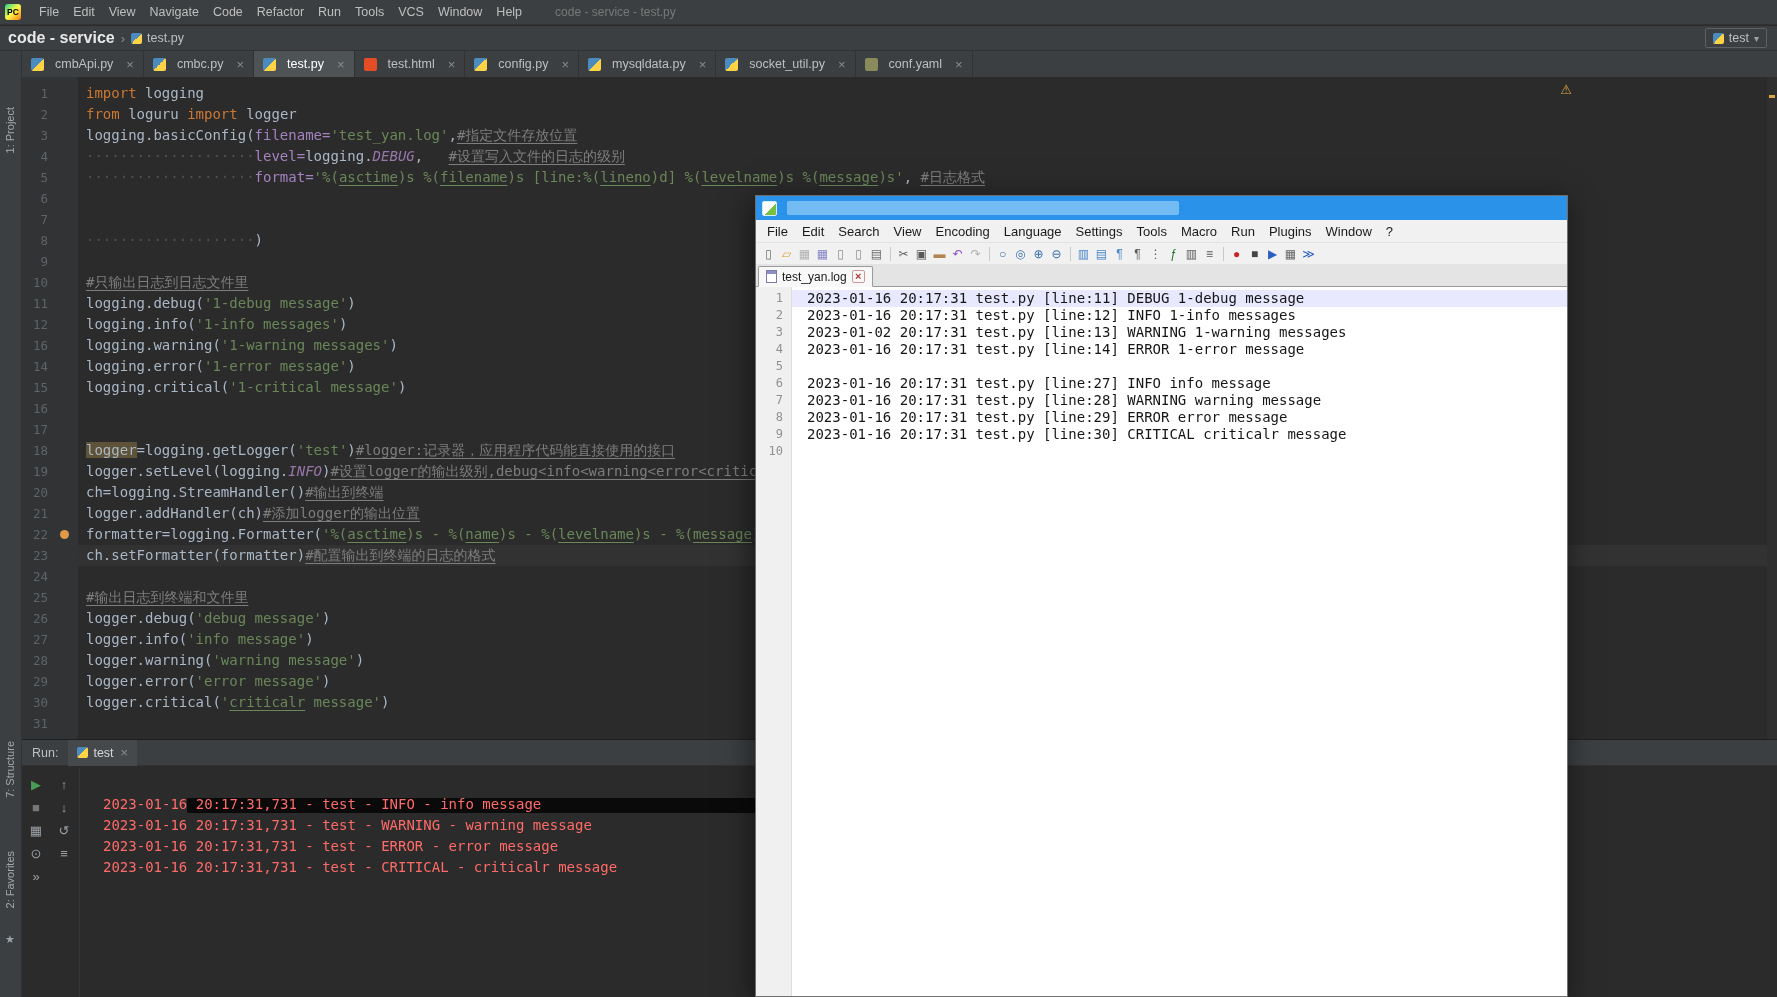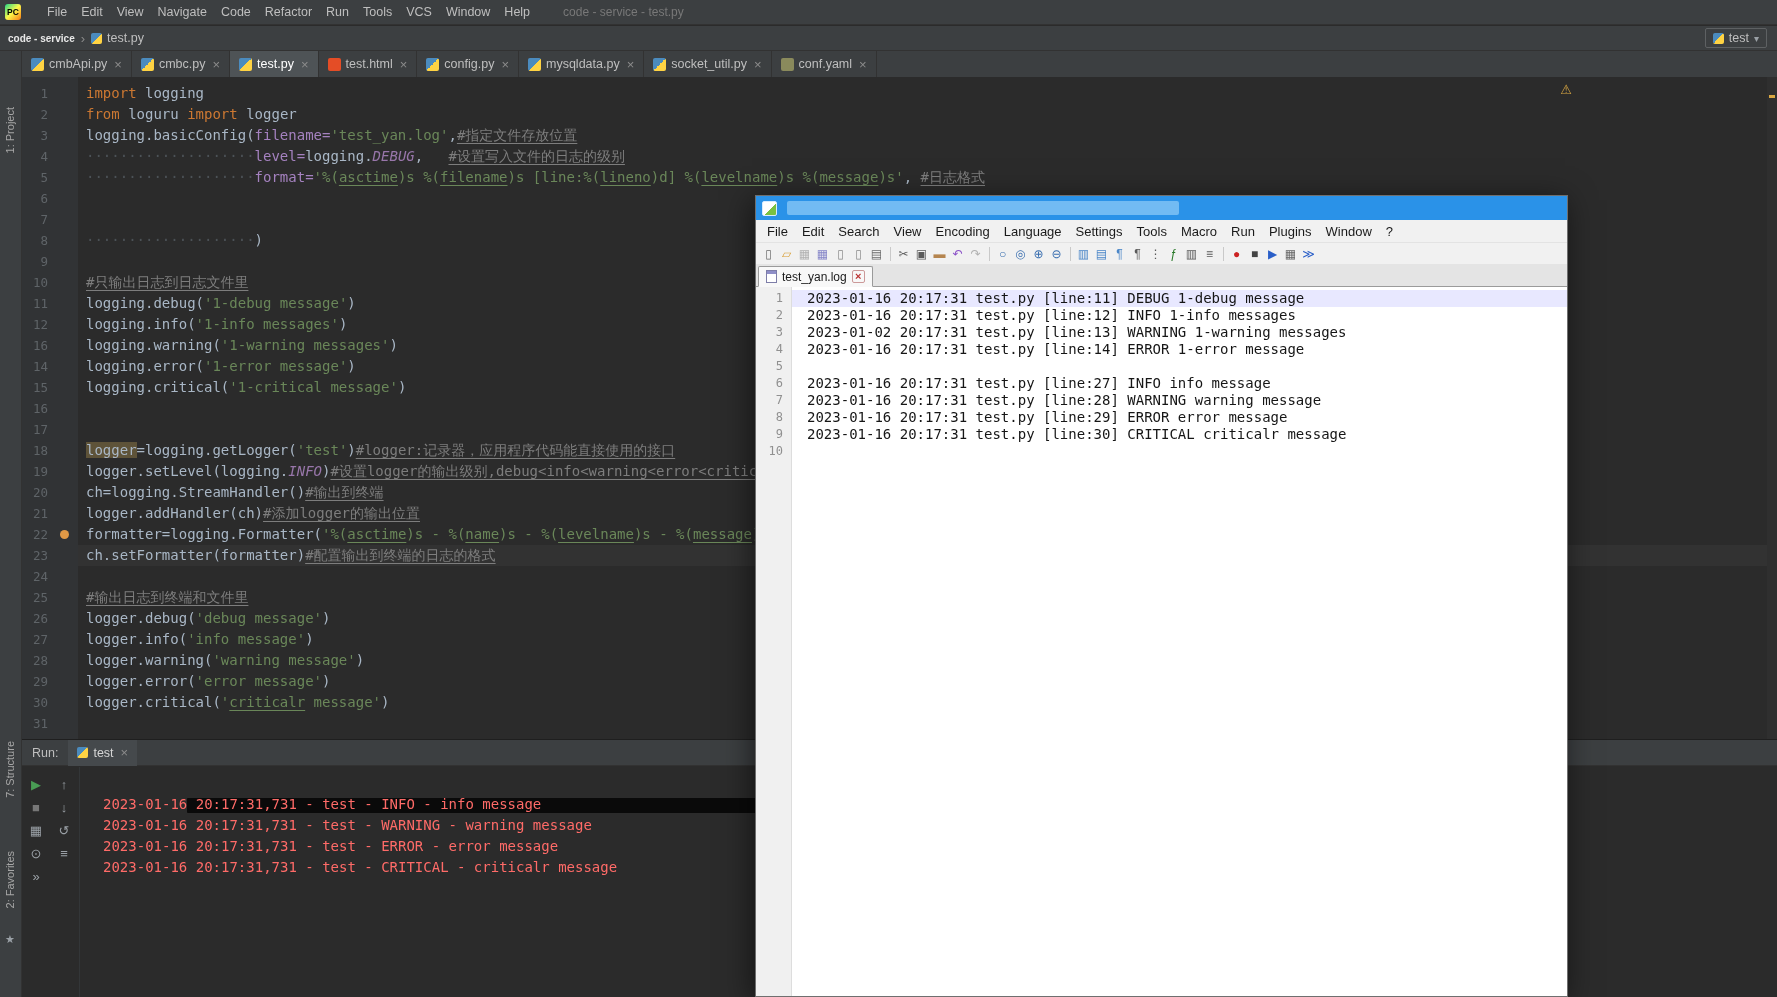--- a/index.html
+++ b/index.html
@@ -2,45 +2,45 @@
 <html><head>
 <meta charset="utf-8">
 <style>
   * { box-sizing: border-box; margin: 0; padding: 0; }
   html,body { width:1777px; height:997px; overflow:hidden; }
   body { background:#2b2b2b; font-family:"Liberation Sans",sans-serif; position:relative; }
 
   
   .pc-menubar { position:absolute; top:0; left:0; right:0; height:25px; background:#3c3f41;
     border-bottom:1px solid #323232; display:flex; align-items:center; color:#bfbfbf; font-size:12.5px; z-index:3; }
-  .pc-logo { width:16px; height:16px; margin:0 19px 0 5px; border-radius:3px;
+  .pc-logo { width:16px; height:16px; margin:0 11px 0 5px; border-radius:3px;
     background:linear-gradient(135deg,#21d789,#fcf84a,#f97a12); color:#000; font-weight:bold; font-size:8.5px;
     display:flex; align-items:center; justify-content:center; }
   .pc-menu-items { display:flex; }
   .pc-menu-item { padding:0 7px; cursor:default; }
   .pc-wintitle { color:#787878; margin-left:26px; font-size:12px; }
 
   .pc-navbar { position:absolute; top:26px; left:0; right:0; height:25px; background:#3c3f41;
     border-bottom:1px solid #323232; display:flex; align-items:center; padding-left:8px; z-index:3; }
-  .bc-project { color:#e8e8e8; font-weight:bold; font-size:10px; }
+  .bc-project { color:#e8e8e8; font-weight:bold; font-size:16px; }
   .bc-sep { color:#8a8a8a; margin:0 6px; font-size:13px; }
   .bc-file { color:#bfbfbf; font-size:12.5px; margin-left:5px; }
   .run-config { position:absolute; right:10px; top:2px; height:20px; border:1px solid #5e6163; border-radius:2px;
     background:#3c3f41; display:flex; align-items:center; gap:5px; padding:0 7px; color:#bfbfbf; font-size:12.5px; }
   .run-config .caret { font-size:10px; color:#9aa0a6; }
 
   .pc-stripe { position:absolute; left:0; top:51px; bottom:0; width:22px; background:#3c3f41;
     border-right:1px solid #323232; z-index:2; }
   .vlabel { position:absolute; left:4px; writing-mode:vertical-rl; transform:rotate(180deg);
     color:#a7a7a7; font-size:11px; white-space:nowrap; }
   .v-project { top:56px; }  .v-structure { top:690px; }  .v-favorites { top:800px; }
   .stripe-star { position:absolute; left:5px; top:882px; color:#9aa0a6; font-size:11px; }
 
   .pc-tabbar { position:absolute; left:22px; top:51px; right:0; height:26px; background:#3c3f41; display:flex; z-index:2; }
-  .ed-tab { display:flex; align-items:center; gap:5px; padding:0 9px; height:26px; font-size:12.5px;
+  .ed-tab { display:flex; align-items:center; gap:11px; padding:0 9px; height:26px; font-size:12.5px;
     color:#bfbfbf; border-right:1px solid #323232; background:#3c3f41; }
   .ed-tab.active { background:#4e5356; color:#ffffff; }
   .tab-close { color:#8c8c8c; font-size:13px; margin-left:2px; }
   .ficon { width:13px; height:13px; border-radius:2px; display:inline-block; flex:0 0 auto; }
   .ficon.py { background:linear-gradient(135deg,#4b8bbe 0 50%,#ffd343 50% 100%); }
   .ficon.html { background:#e44d26; }
   .ficon.yaml { background:#8a8a5c; }
   .ficon.sm { width:11px; height:11px; }
 
   

